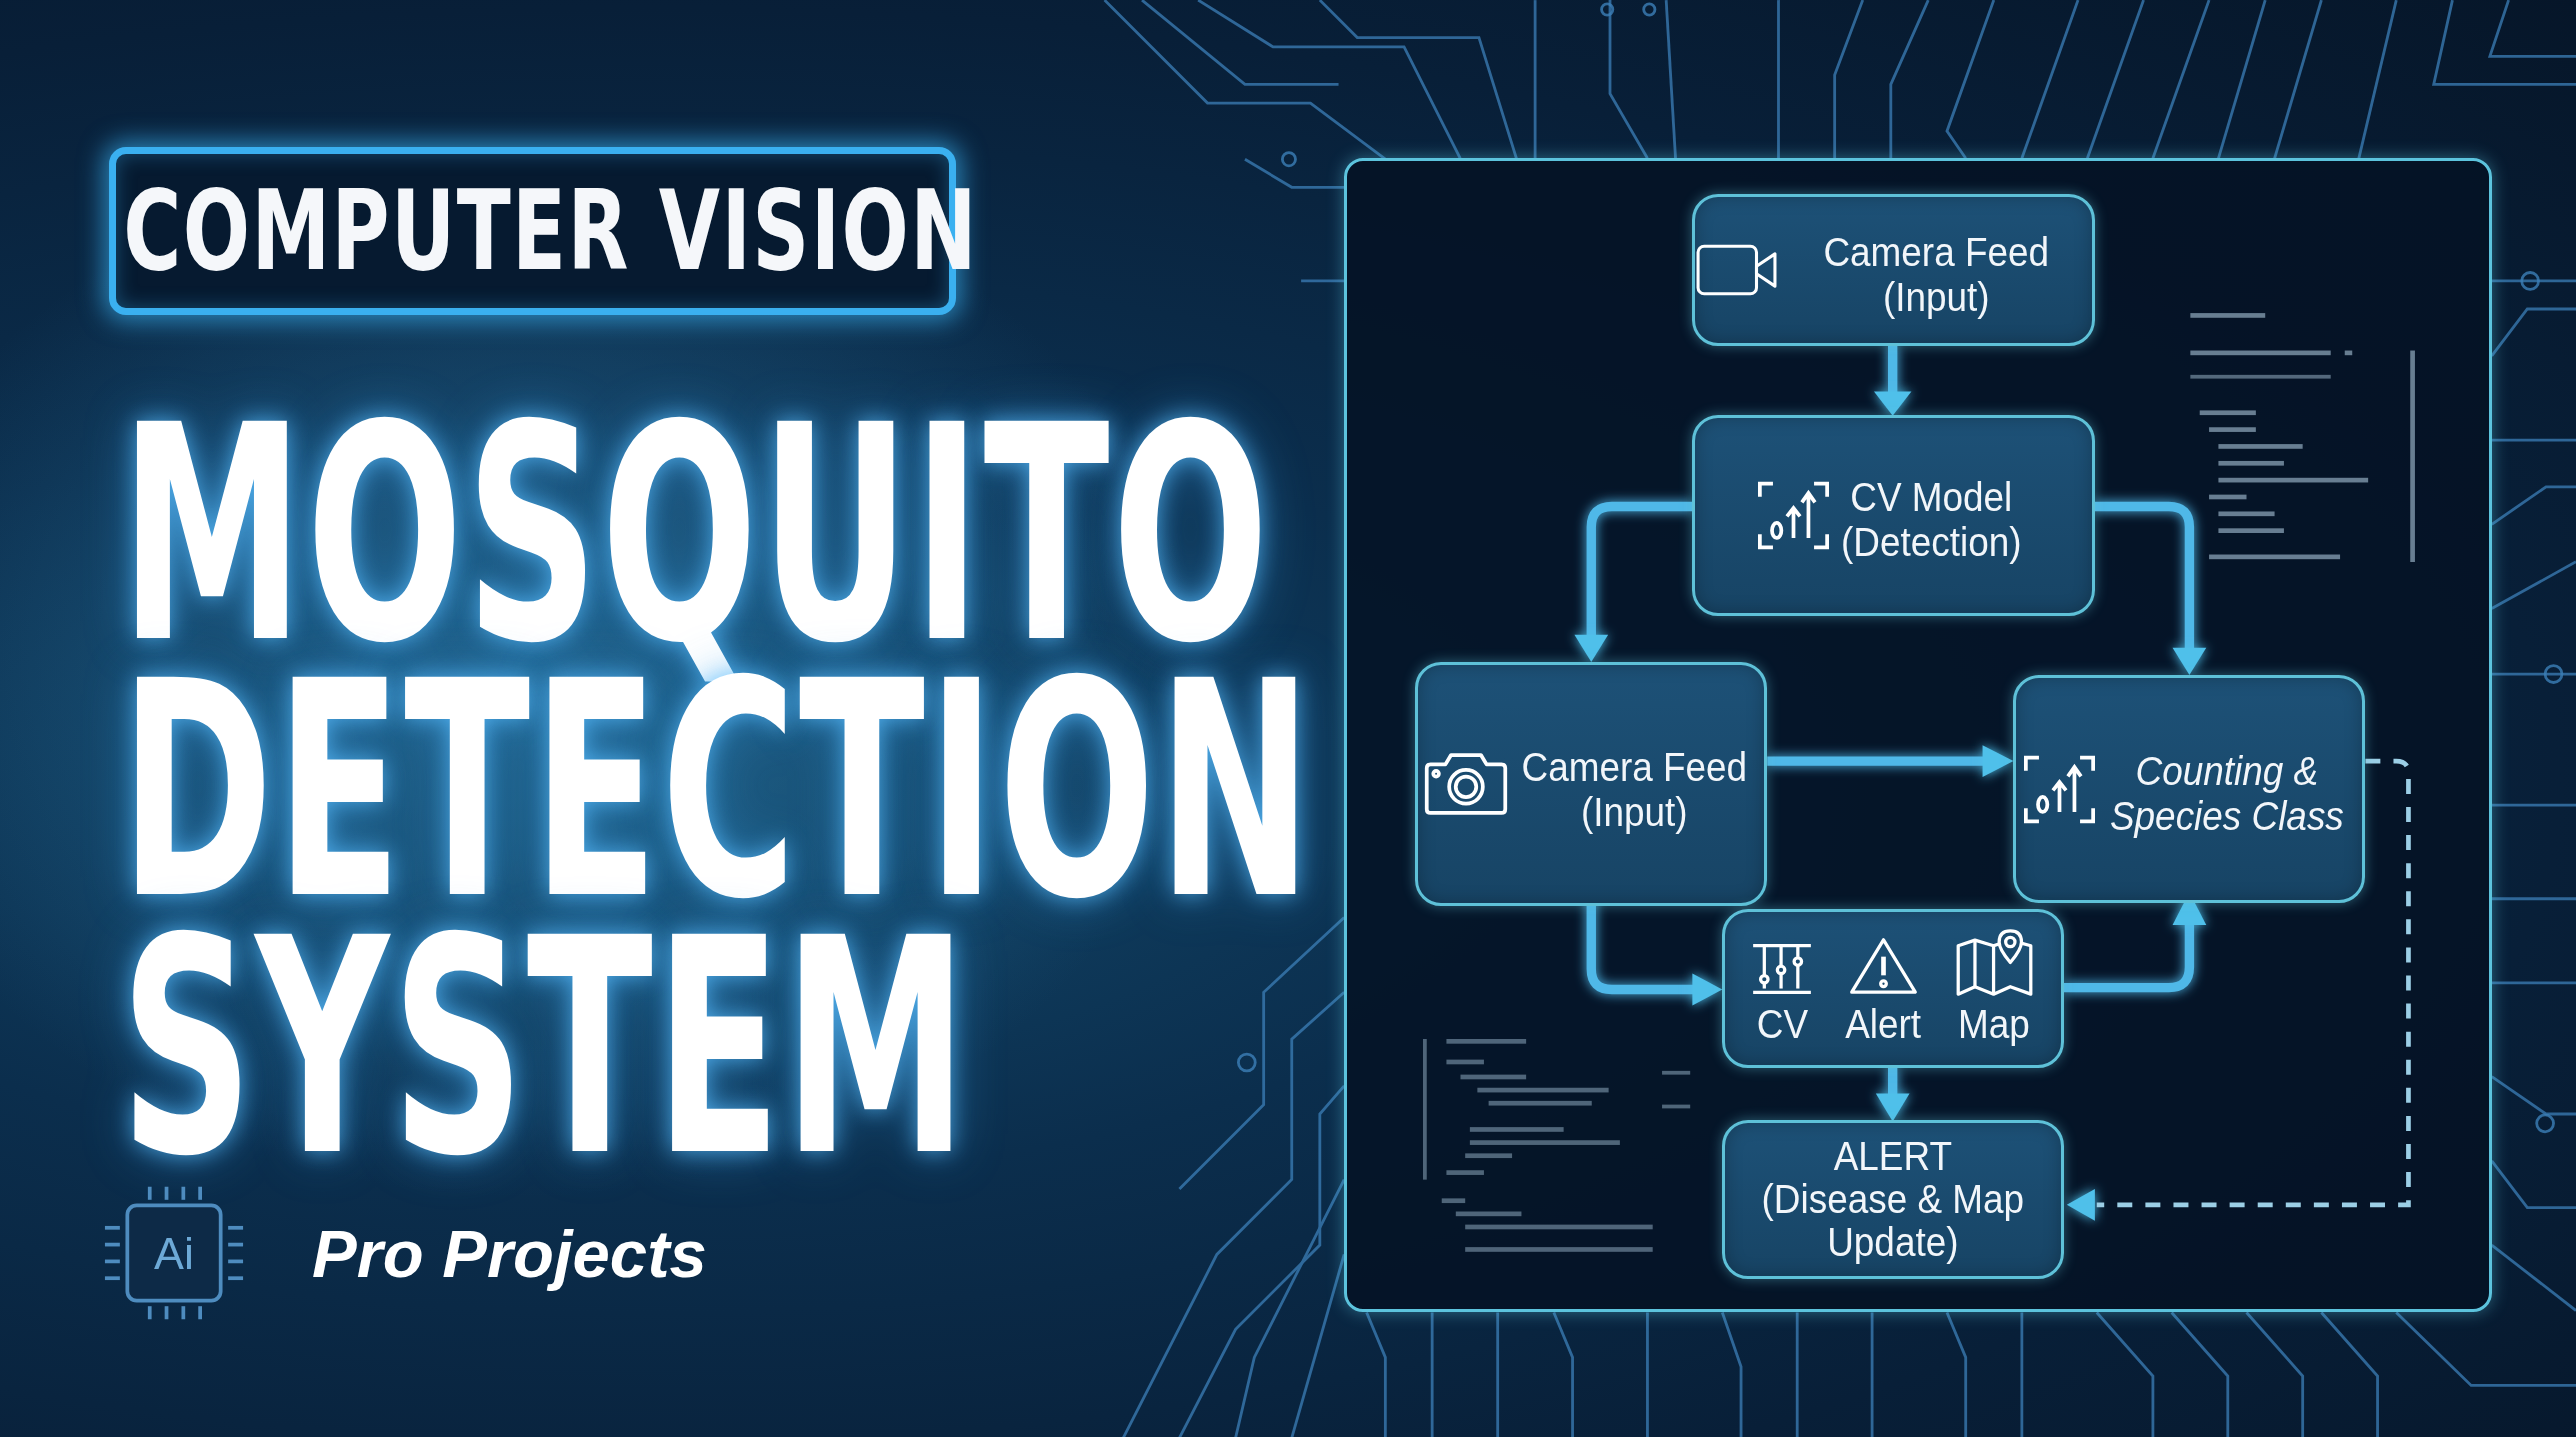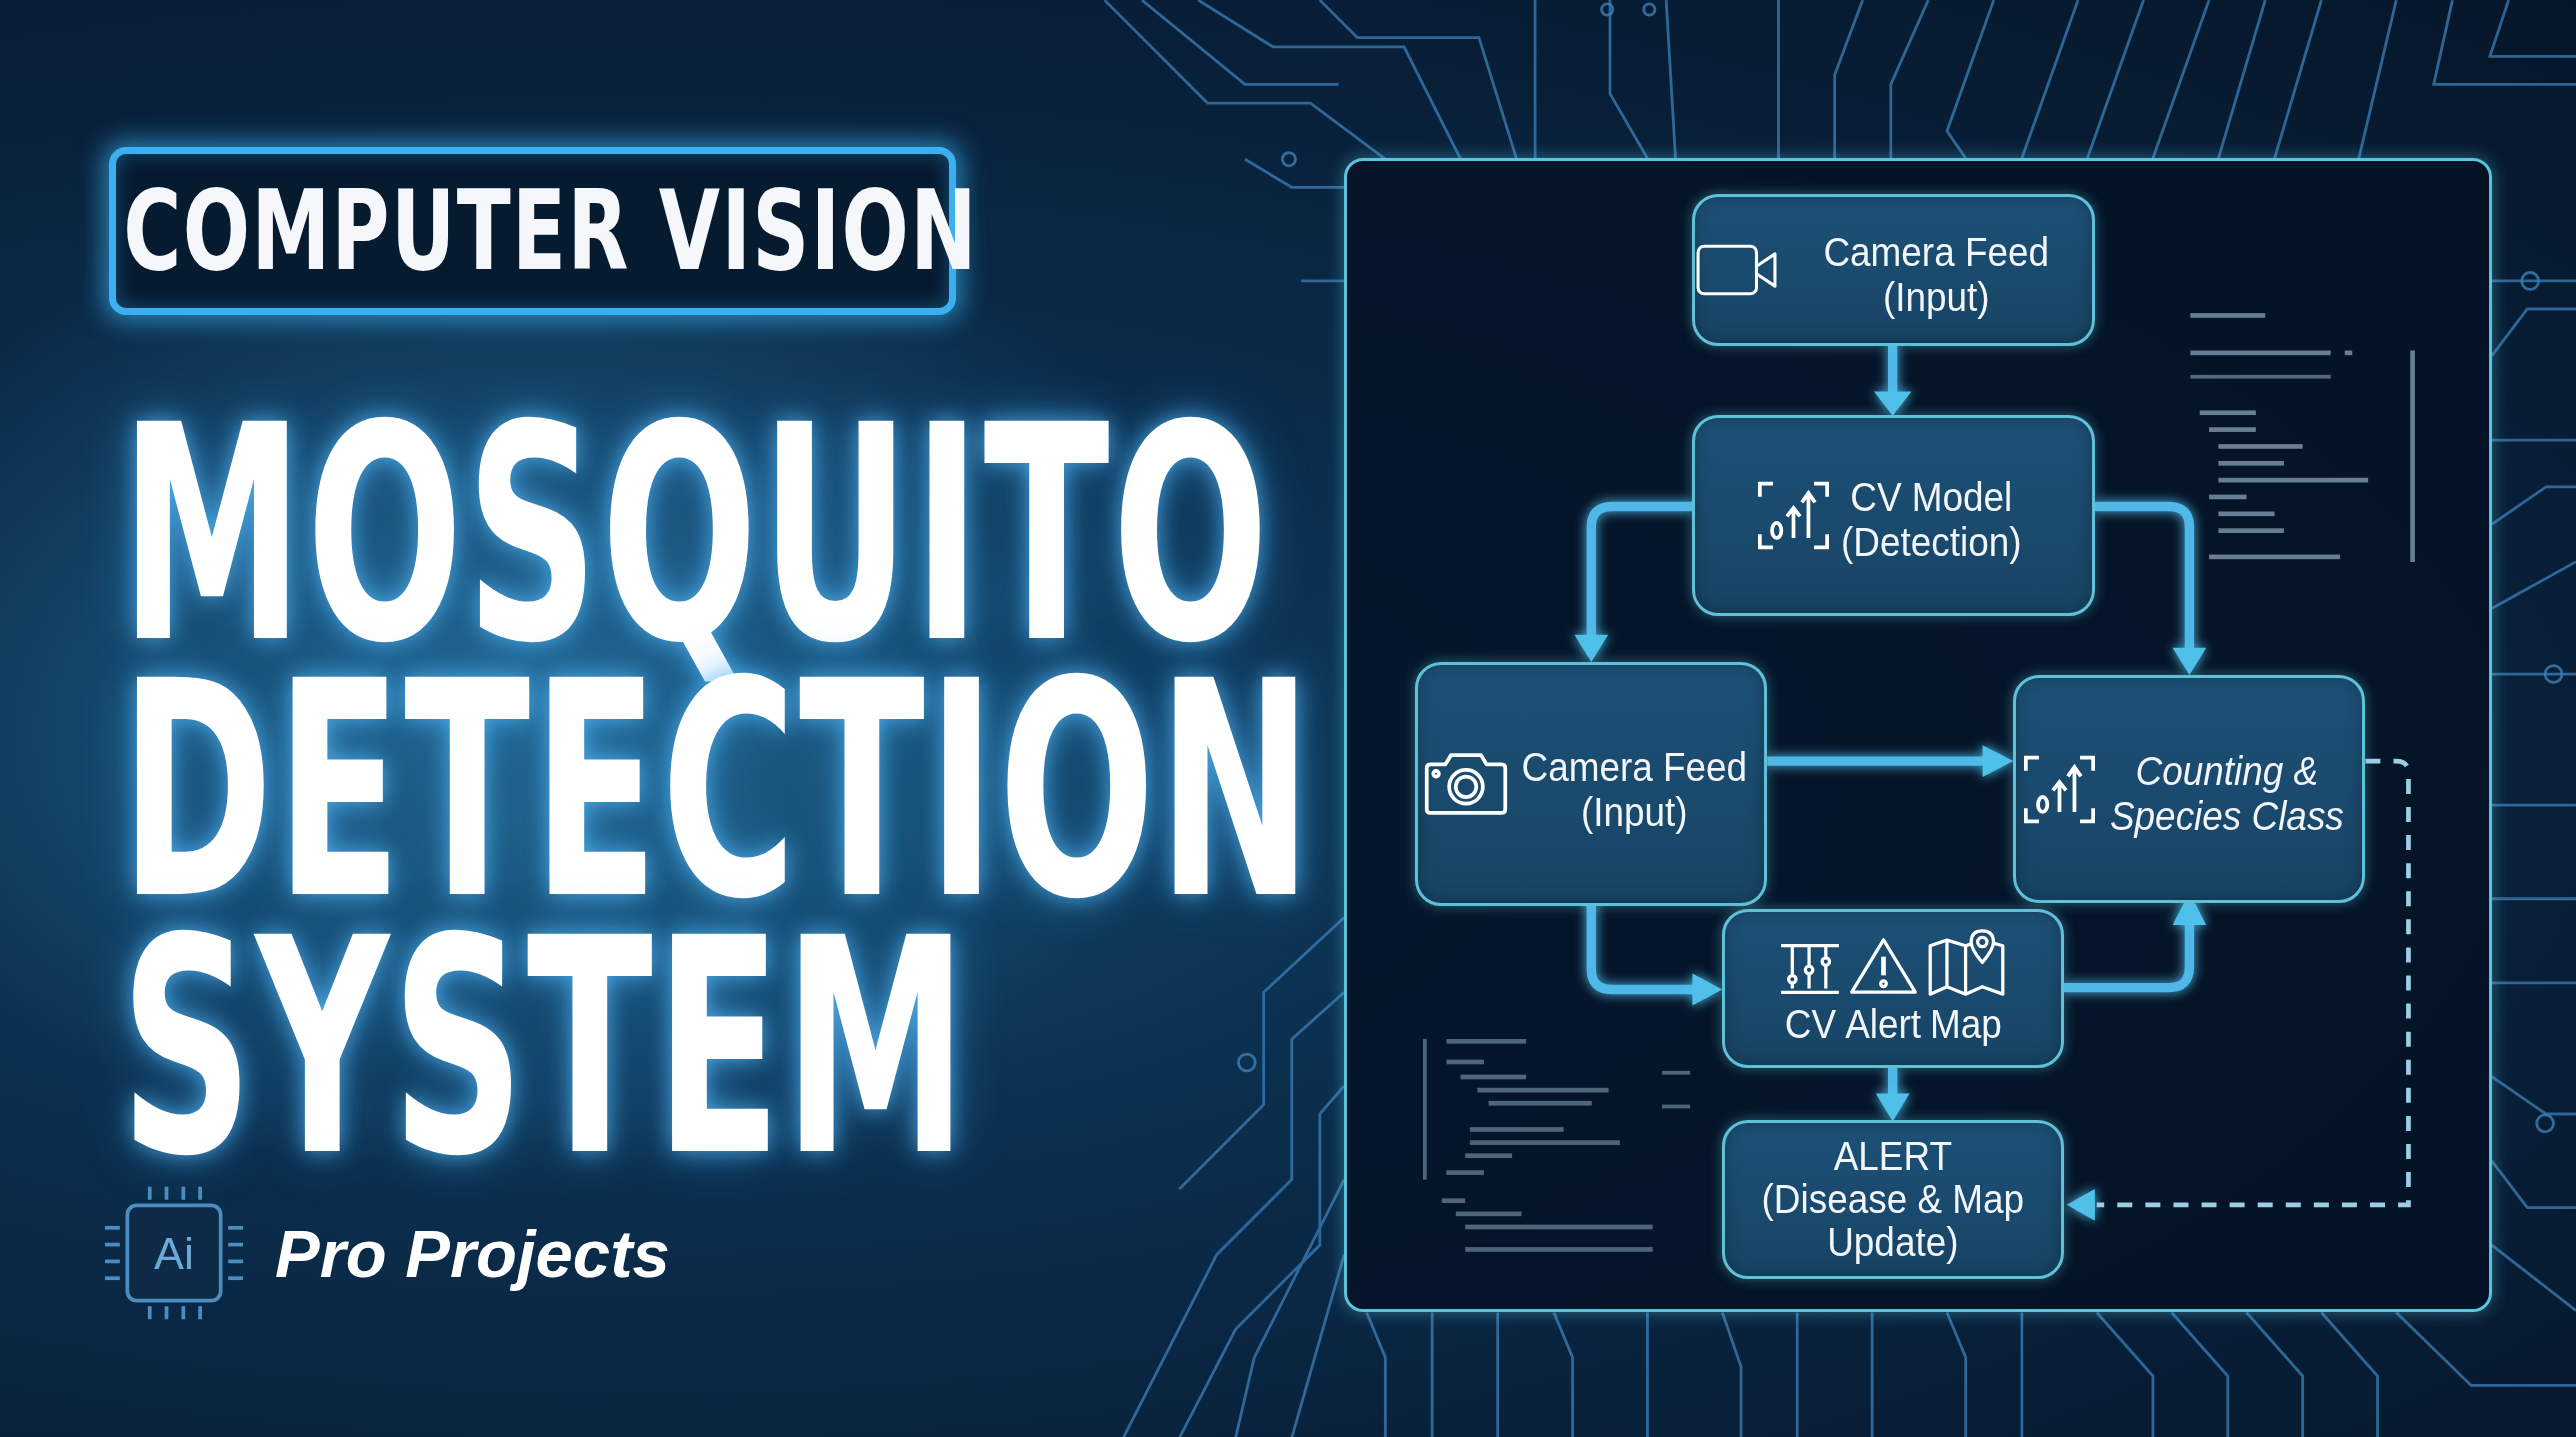--- a/index.html
+++ b/index.html
@@ -28,21 +28,21 @@
   .title-line {
     position: absolute; left: 120px;
     font-family: "DejaVu Sans", sans-serif; font-weight: bold;
     font-size: 298px; line-height: 1; color: #ffffff; white-space: nowrap;
     transform-origin: left top; transform: scaleX(0.62);
     text-shadow: 0 0 28px rgba(90,190,255,0.75), 0 0 66px rgba(60,160,230,0.45);
     letter-spacing: 3.7px;
   }
   .brand {
     position: absolute; left: 101px; top: 1183px; height: 140px;
-    display: flex; align-items: center;
+    display: flex; align-items: center; gap: 37px;
   }
   .chip { position: relative; width: 146px; height: 140px; }
   .brand-text {
     margin-left: 28px; font-family: "Liberation Sans", sans-serif; font-weight: bold;
     font-size: 67px; color: #ffffff; white-space: nowrap; font-style: italic;
   }
 
   
   .panel {
     position: absolute; left: 1344px; top: 158px; width: 1148px; height: 1154px;
@@ -55,21 +55,21 @@
     border: 3.7px solid #5ec1d8; border-radius: 26px;
     background: linear-gradient(180deg, #1d5177 0%, #174465 100%);
     box-shadow: 0 0 13px rgba(94,193,216,0.45), inset 0 0 17px rgba(0,0,0,0.25);
     display: flex; flex-direction: row; align-items: center; justify-content: center;
     text-align: center;
   }
   .node-label {
     font-family: "Liberation Sans", sans-serif; font-size: 41px; line-height: 45px;
     color: #f2f6fa; transform: scaleX(0.9); white-space: pre-line;
   }
-  .tool-row { display: flex; align-items: flex-end; }
+  .tool-row { display: flex; gap: 28px; align-items: flex-end; }
   .tool { display: flex; flex-direction: column; align-items: center; }
   .tool .node-label { font-size: 41px; line-height: 47px; margin-top: 5.6px; }
   .code-deco { position: absolute; }
 </style>
 </head>
 <body>
 
 <svg class="bg" width="2576" height="1438" viewBox="0 0 2752 1536">
   <defs>
     <filter id="glow" x="-20%" y="-20%" width="140%" height="140%">

